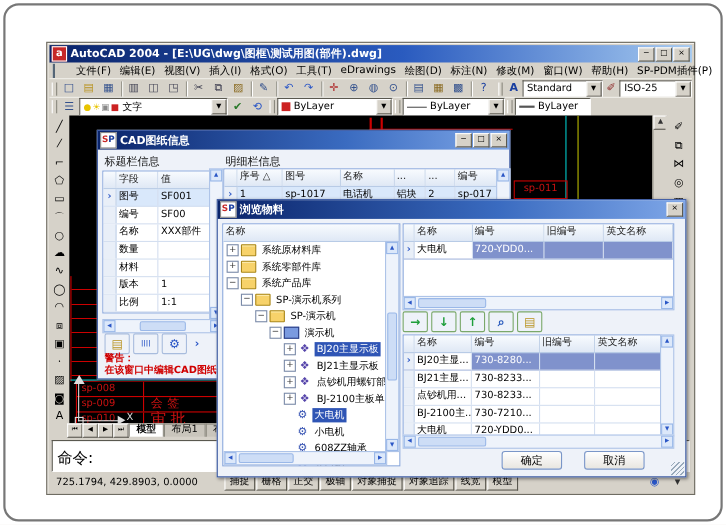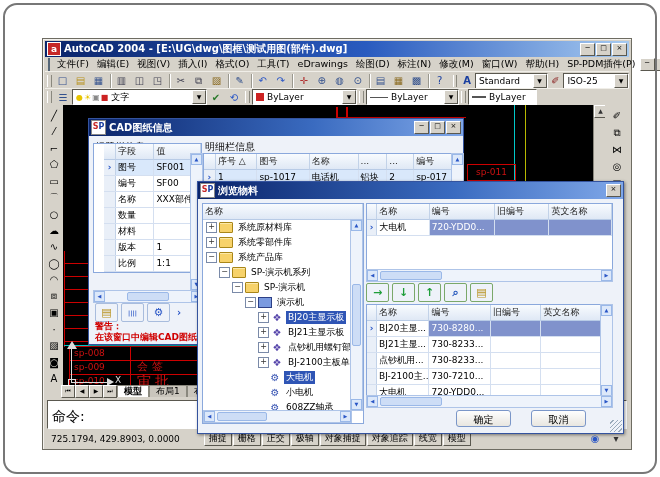--- a/index.html
+++ b/index.html
@@ -6,21 +6,21 @@
   body{width:660px;height:477px;position:relative;font-family:"DejaVu Sans","Liberation Sans",sans-serif;font-size:10px;color:#000;overflow:hidden;}
   .abs{position:absolute;}
   .shot-frame{position:absolute;inset:3px;border:2px solid #777;border-radius:14px;pointer-events:none;z-index:99;}
   
   .win{position:absolute;left:42px;top:38px;width:588px;height:410px;background:#d6d2c9;border:1px solid #6e6c62;box-shadow:inset 1px 1px 0 #f4f2ee;}
   .titlebar{position:absolute;left:2px;top:2px;right:2px;height:16px;background:linear-gradient(90deg,#0a246a,#2a5bbf 55%,#a6caf0);display:flex;align-items:center;padding:0 2px;}
   .titlebar .ttext{color:#fff;font-weight:bold;font-size:10px;white-space:nowrap;overflow:hidden;margin-left:3px;}
   .appico{width:12px;height:12px;background:#c62828;color:#fff;font-weight:bold;font-size:9px;line-height:12px;text-align:center;border:1px solid #fff;}
   .winbtns{margin-left:auto;display:flex;gap:1px;}
   .wbtn{width:13px;height:11px;background:#d6d2c9;border:1px solid;border-color:#fff #5a584f #5a584f #fff;font-size:7px;line-height:9px;text-align:center;color:#000;}
-  .menubar{position:absolute;left:2px;top:18px;right:2px;height:14px;background:#d6d2c9;display:flex;align-items:center;gap:0;}
+  .menubar{position:absolute;left:2px;top:18px;right:2px;height:14px;background:#d6d2c9;display:flex;align-items:center;gap:12px;}
   .menu-item{padding:1px 4px;white-space:nowrap;font-size:9.5px;}
   .mdiico{width:11px;height:11px;background:#eef;border:1px solid #567;margin:0 3px;}
   .mdibtns{margin-left:auto;display:flex;gap:1px;margin-right:1px;}
   .tbrow{position:absolute;left:2px;right:2px;background:#d6d2c9;display:flex;align-items:center;border-top:1px solid #f0eee8;}
   .tbico{width:16px;height:15px;display:inline-flex;align-items:center;justify-content:center;font-size:10px;border:1px solid transparent;}
   .tbsep{width:1px;height:14px;background:#9a988e;margin:0 2px;box-shadow:1px 0 0 #fff;}
   .combo{height:14px;background:#fff;border:1px solid;border-color:#5a584f #fff #fff #5a584f;display:inline-flex;align-items:center;font-size:9px;padding-left:3px;position:relative;}
   .combo .dd{margin-left:auto;width:12px;height:12px;background:#d6d2c9;border:1px solid;border-color:#fff #5a584f #5a584f #fff;font-size:6px;line-height:11px;text-align:center;}
   .grip{width:3px;height:12px;border-left:1px solid #fff;border-right:1px solid #8a887e;margin:0 2px;}
   
@@ -303,21 +303,21 @@
   <div class="dtitle">
     <span class="splogo">S<b>P</b></span>
     <span class="ttext">CAD图纸信息</span>
     <span class="winbtns" id="dlg1-btns">
         <span class="dbtn">─</span>
         <span class="dbtn">□</span>
         <span class="dbtn">×</span>
       </span>
   </div>
   <span class="pane-head abs" style="left:6px;top:21px;">标题栏信息</span>
-  <div class="grid abs" id="info-grid" style="left:4px;top:24px;width:97px;padding-left:10px;">
+  <div class="grid abs" id="info-grid" style="left:4px;top:36px;width:97px;">
       <div class="grow ghead">
         <span class="gcell gmark" style="width: 12px;"></span>
         <span class="gcell" style="width: 36px;">字段</span>
         <span class="gcell" style="width: 45px;">值</span>
       </div>
       <div class="grow rowsel-light">
         <span class="gcell gmark" style="width: 12px;">›</span>
         <span class="gcell" style="width: 36px;">图号</span>
         <span class="gcell" style="width: 45px;">SF001</span>
       </div>
@@ -331,21 +331,21 @@
         <span class="gcell" style="width: 36px;">名称</span>
         <span class="gcell" style="width: 45px;">XXX部件</span>
       </div>
       <div class="grow">
         <span class="gcell gmark" style="width: 12px;"></span>
         <span class="gcell" style="width: 36px;">数量</span>
         <span class="gcell" style="width: 45px;"></span>
       </div>
       <div class="grow">
         <span class="gcell gmark" style="width: 12px;"></span>
-        <span class="gcell" style="width: 36px;">材料</span>
+        <span class="gcell" style="width: 36px; font-family: Liberation Mono, monospace;">材料</span>
         <span class="gcell" style="width: 45px;"></span>
       </div>
       <div class="grow">
         <span class="gcell gmark" style="width: 12px;"></span>
         <span class="gcell" style="width: 36px;">版本</span>
         <span class="gcell" style="width: 45px;">1</span>
       </div>
       <div class="grow">
         <span class="gcell gmark" style="width: 12px;"></span>
         <span class="gcell" style="width: 36px;">比例</span>

